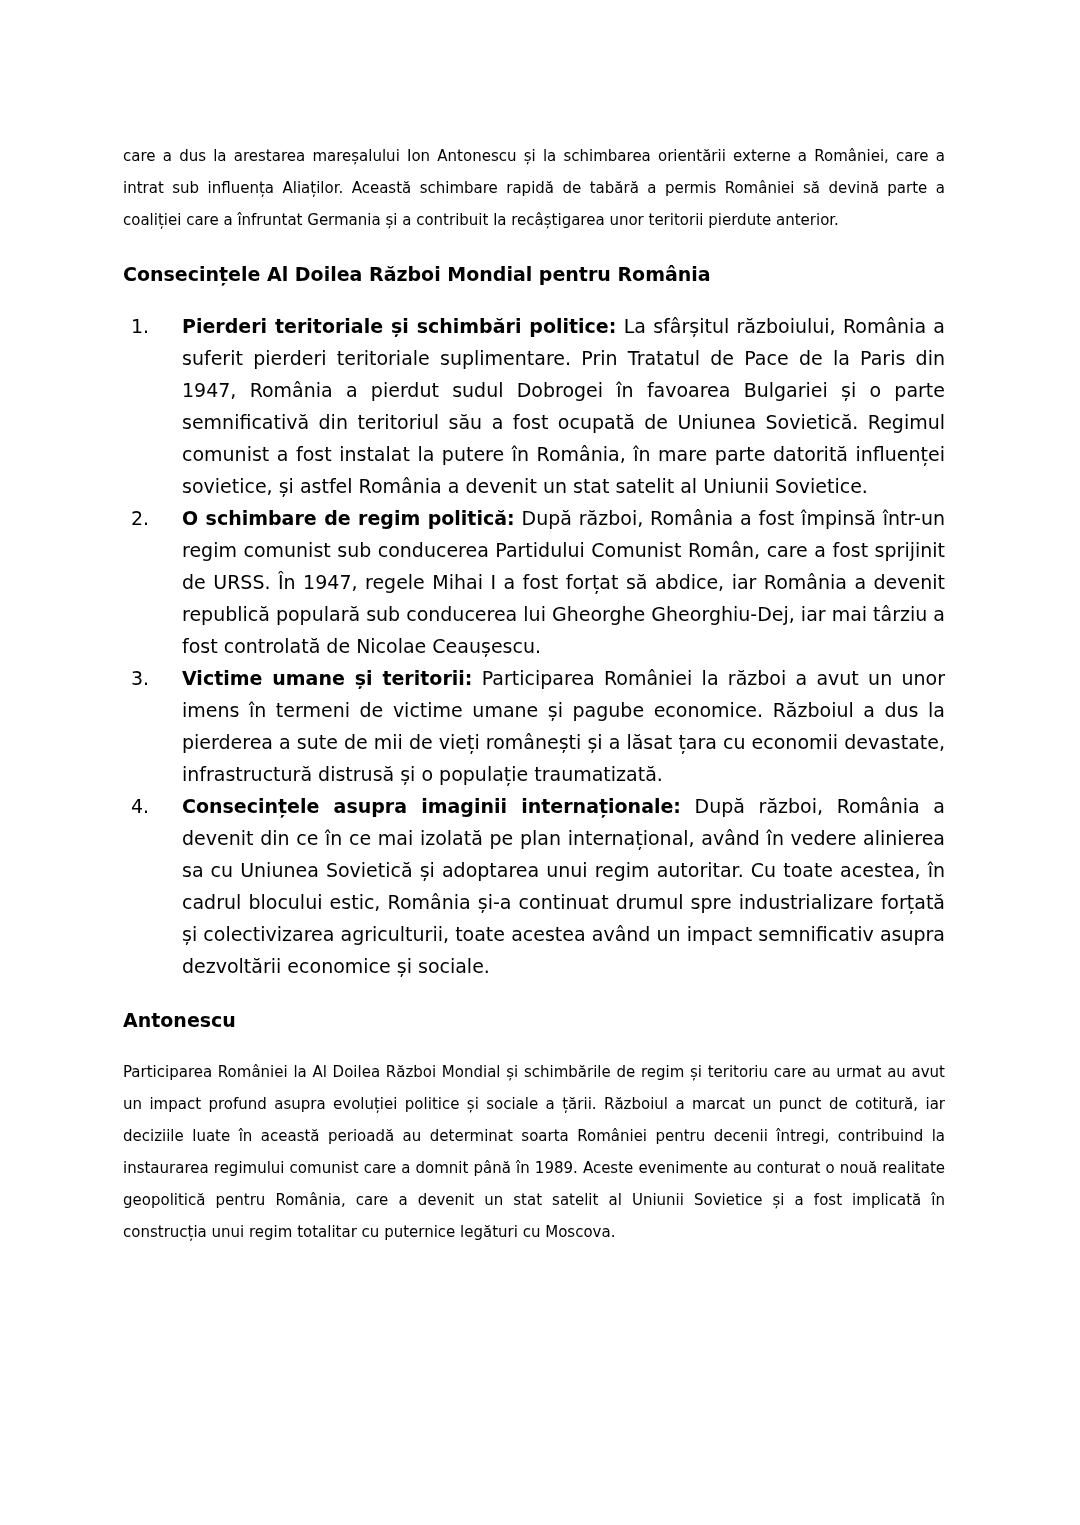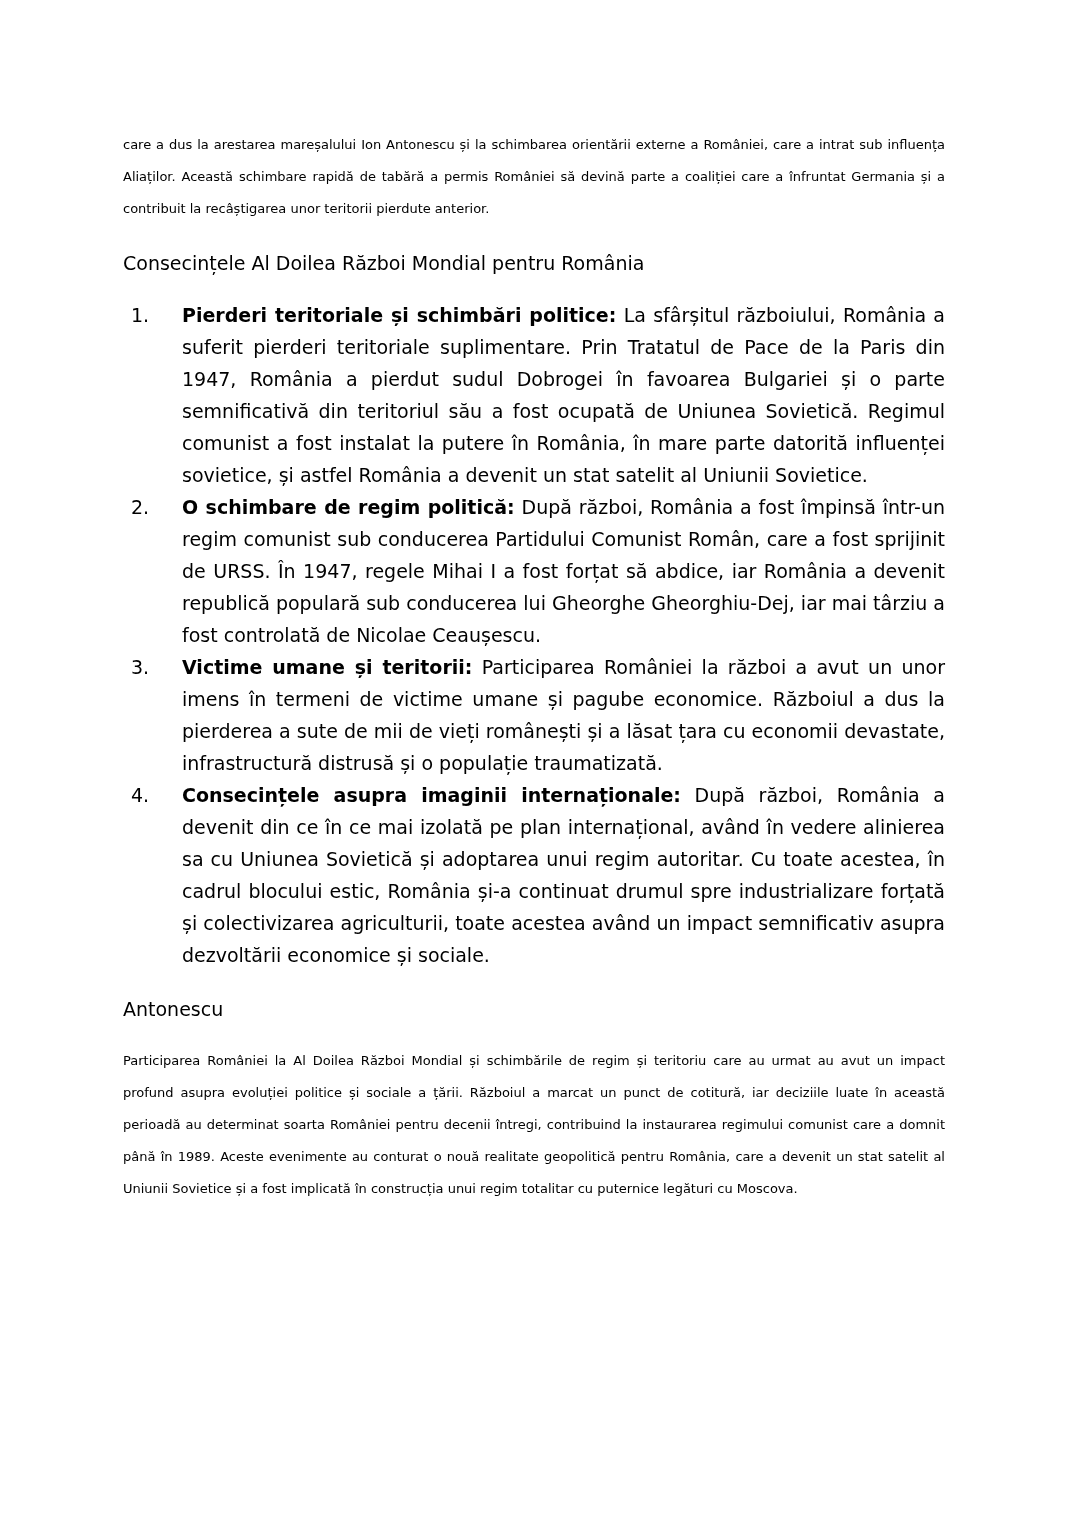--- a/index.html
+++ b/index.html
@@ -16,29 +16,29 @@
     overflow: hidden;
   }
   .page {
     box-sizing: border-box;
     width: 1080px;
     height: 1525px;
     padding: 128px 135px 40px 123px;
     background: #ffffff;
   }
   .para {
-    font-size: 13px;
+    font-size: 15px;
     line-height: 32px;
     text-align: justify;
-    margin: 1px 0 20px 0;
+    margin: 12px 0 20px 0;
   }
   .heading {
     font-size: 19px;
     line-height: 32px;
-    font-weight: normal;
+    font-weight: bold;
     text-align: left;
     margin: 22px 0 20px 0;
   }
   .num-list {
     margin: 0 0 6px 0;
     padding: 0;
   }
   .num-item {
     display: flex;
     align-items: flex-start;

